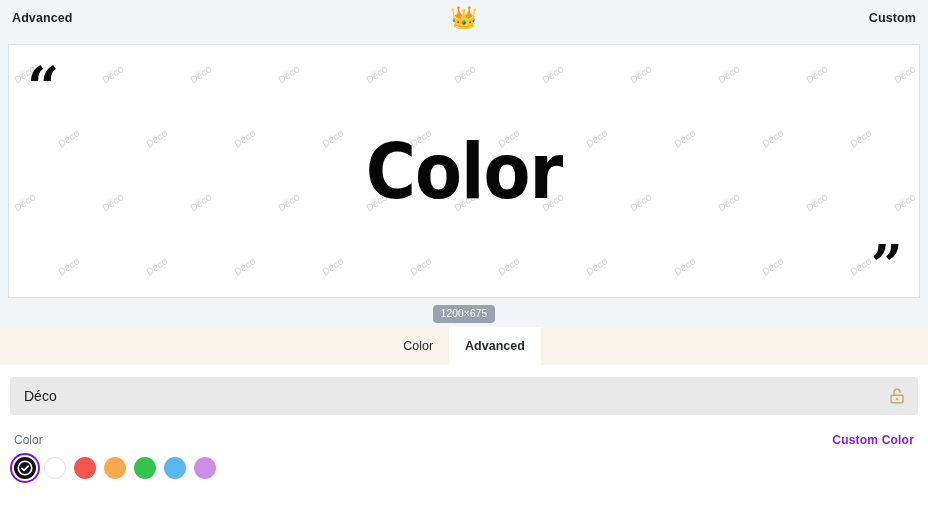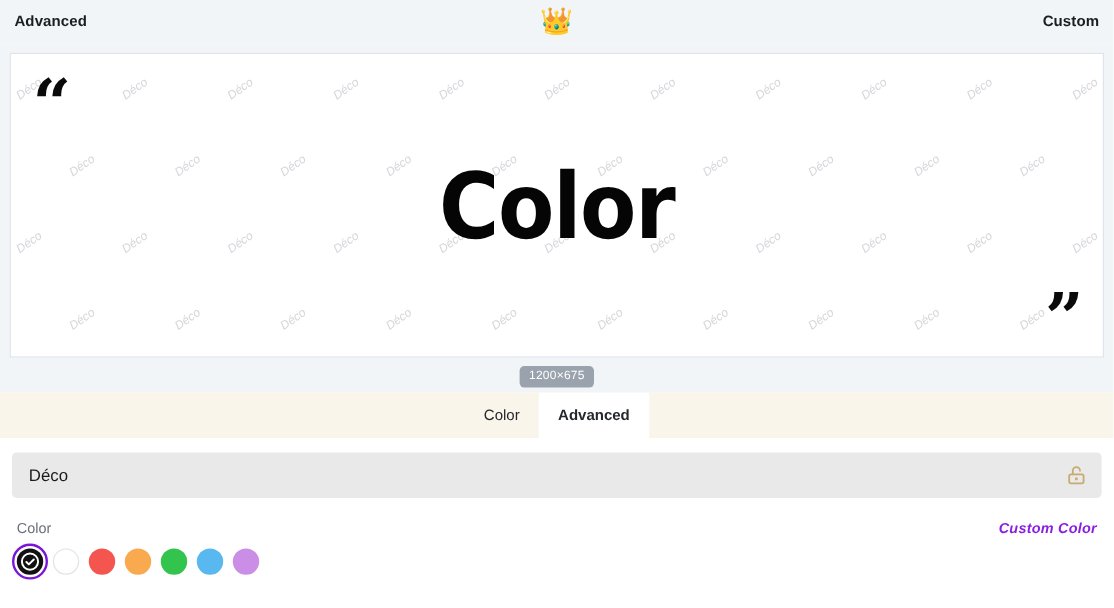--- a/index.html
+++ b/index.html
@@ -169,21 +169,20 @@
   .color-label {
     font-size: 12px;
     color: #6b7177;
   }
   .custom-color {
     font-size: 12px;
     font-weight: bold;
     color: #8a1ee0;
     cursor: pointer;
     letter-spacing: .2px;
-    font-style: italic;
   }
   .swatches {
     display: flex;
     align-items: center;
     gap: 8px;
     margin-top: 10px;
     padding-left: 4px;
   }
   .swatch {
     width: 22px; height: 22px;

